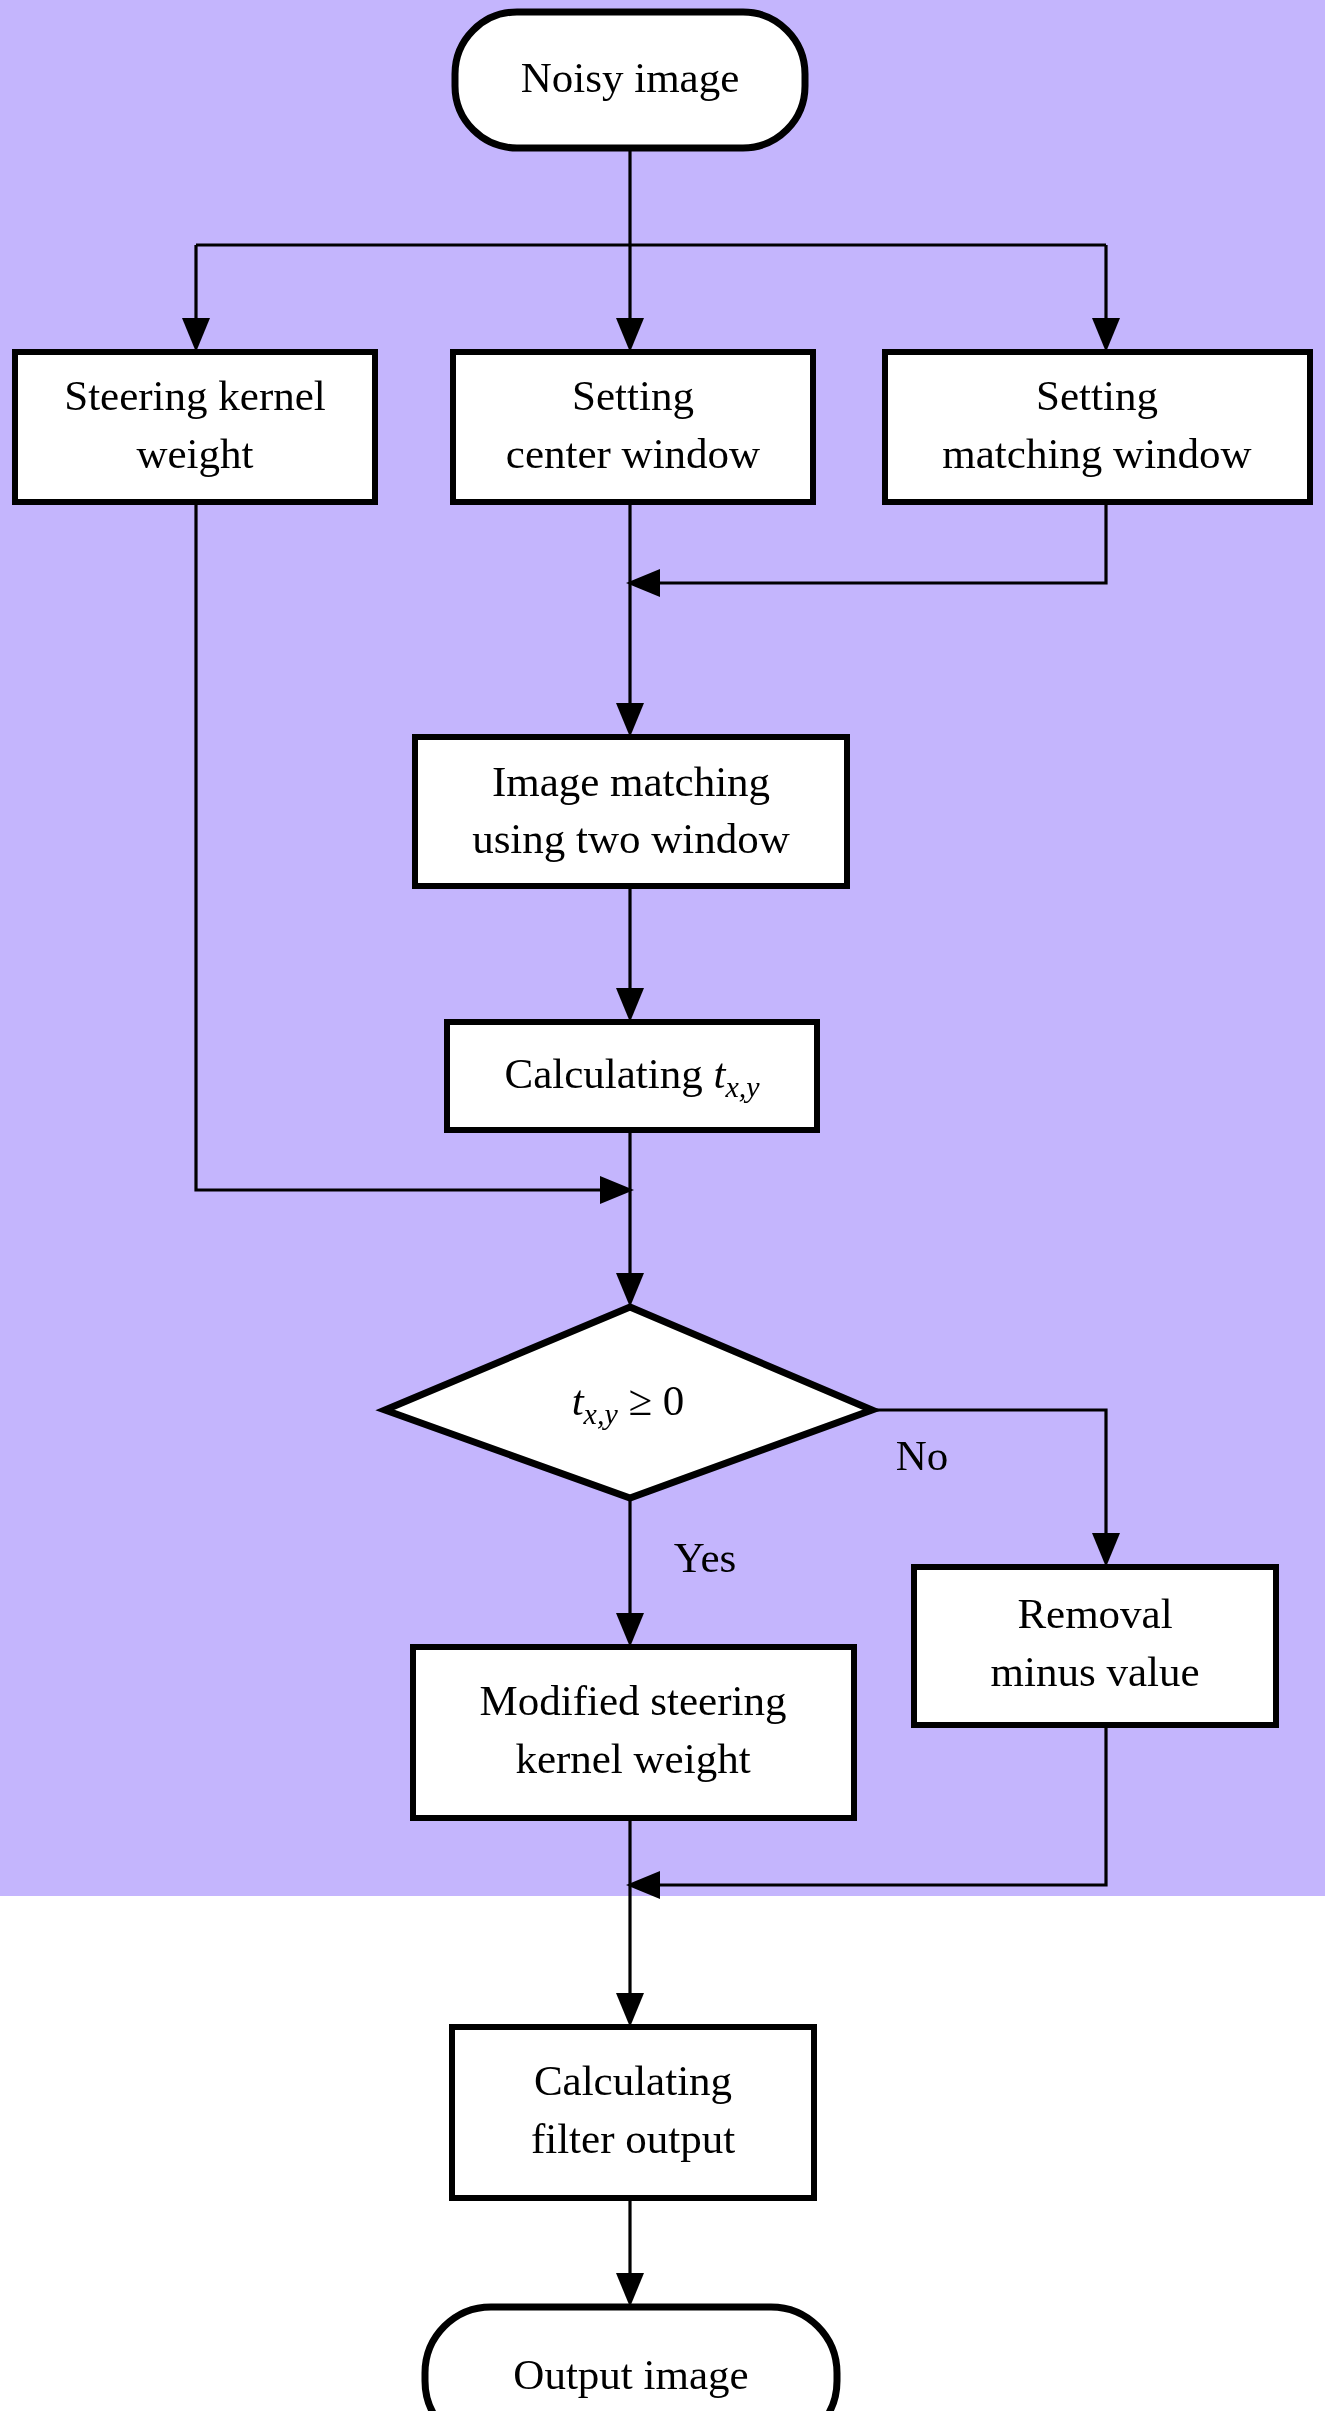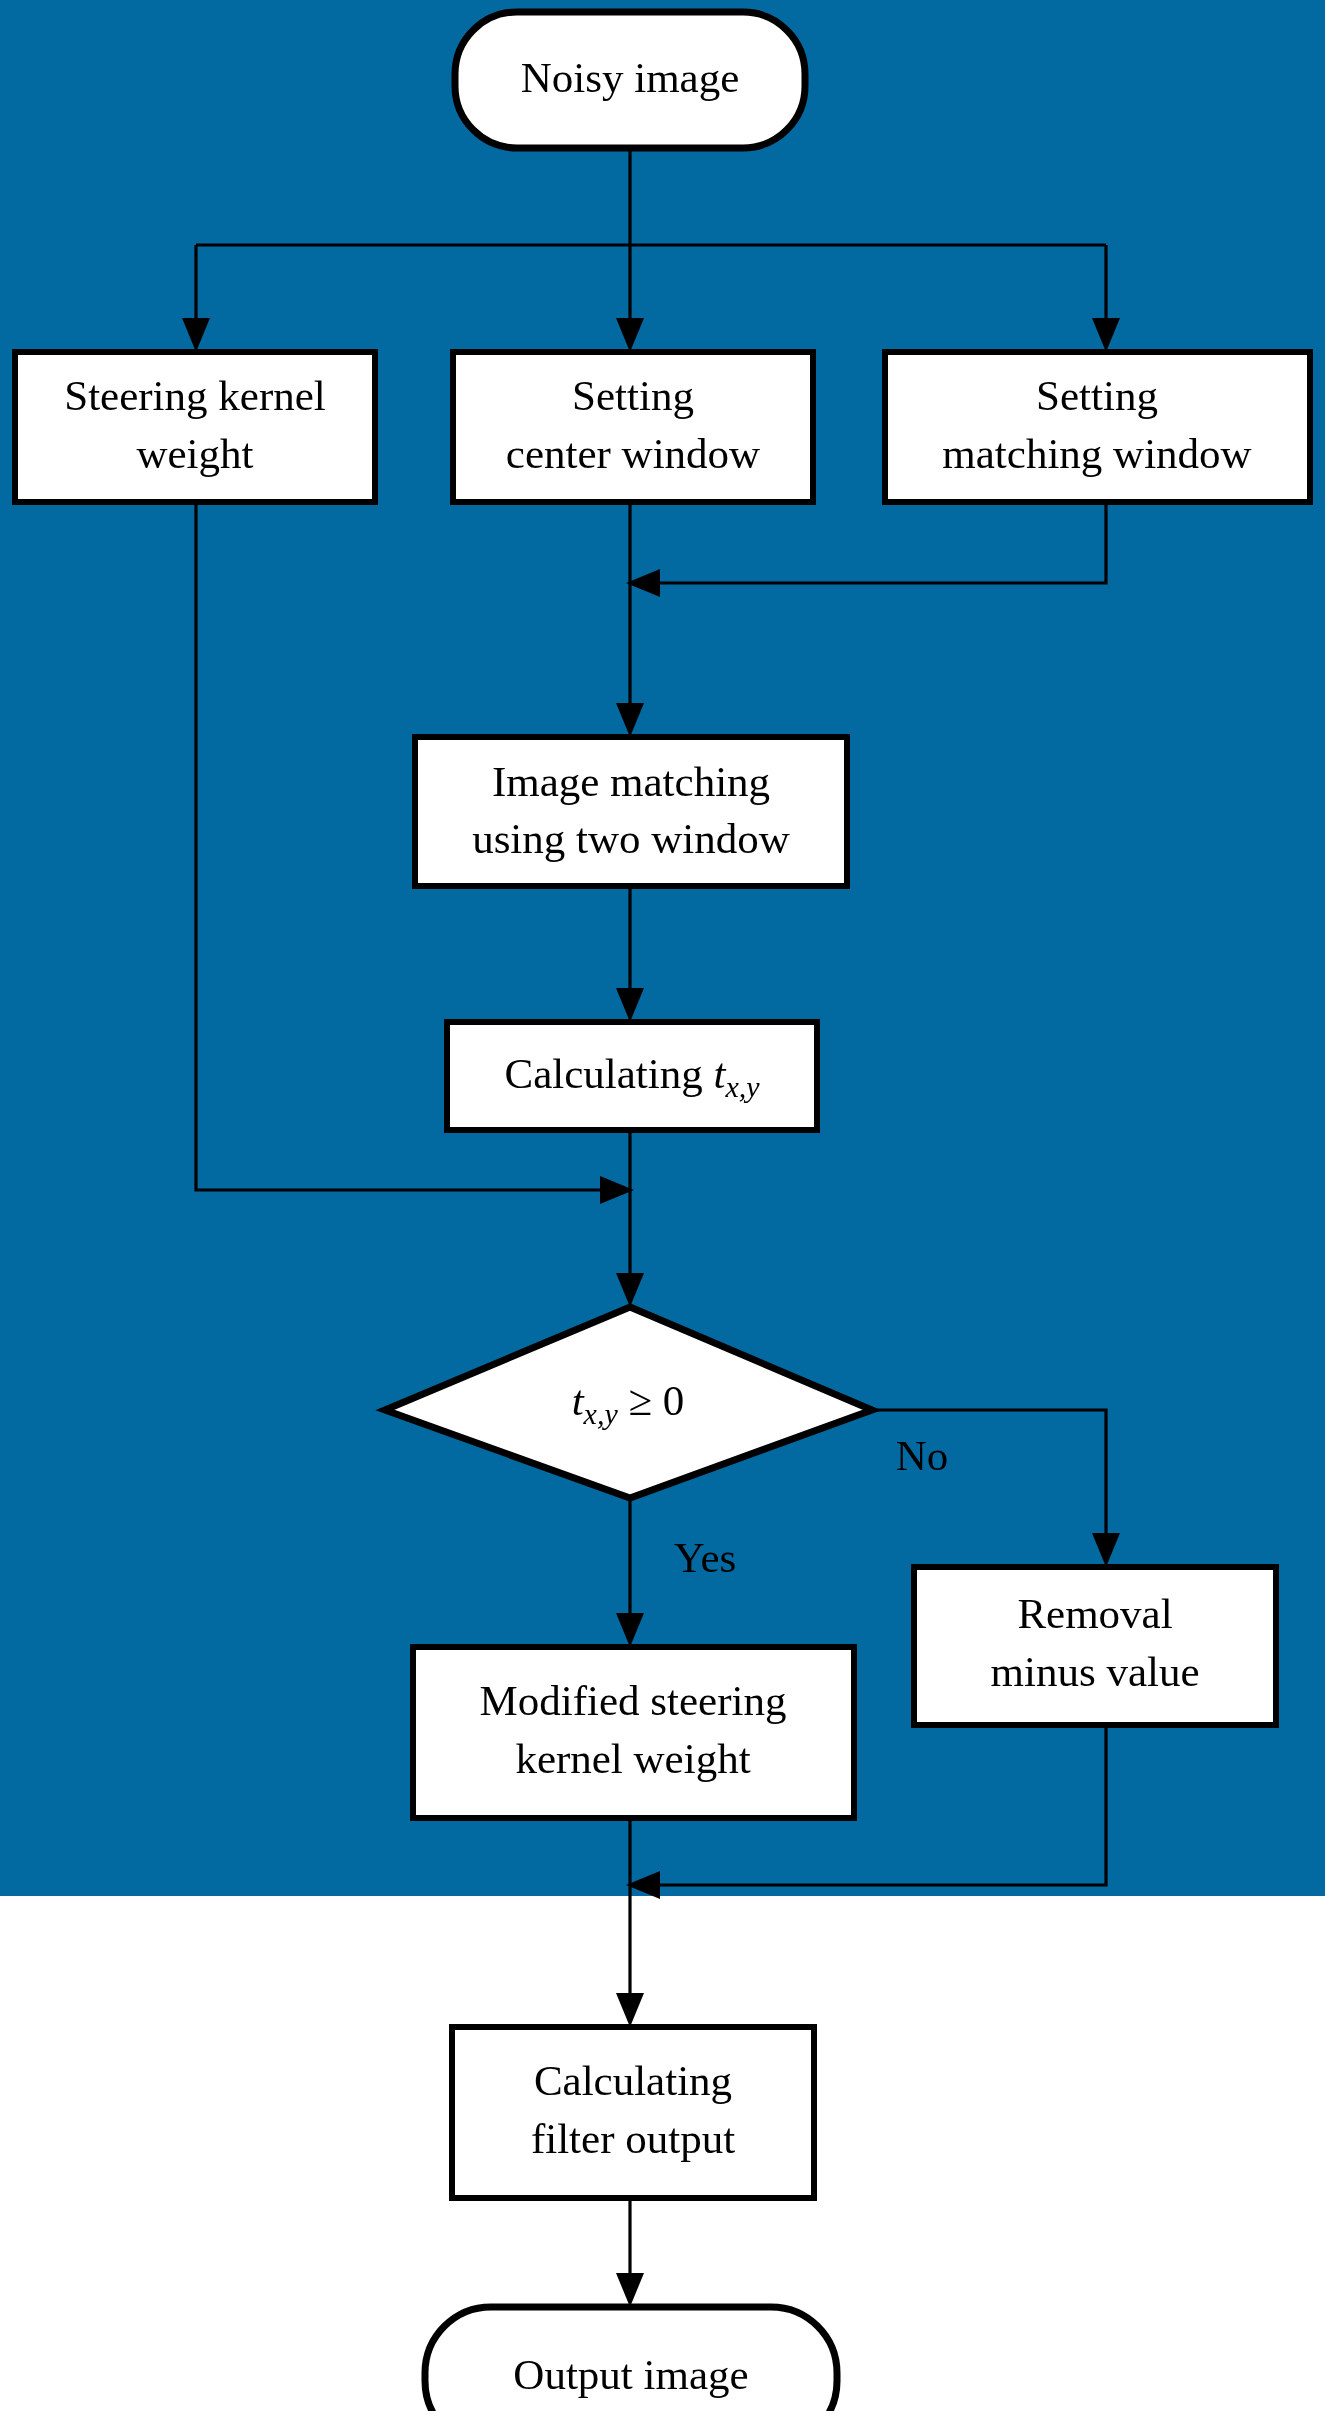--- a/index.html
+++ b/index.html
@@ -10,21 +10,21 @@
   body {
     width: 1325px;
     height: 2411px;
     font-family: "Liberation Serif", "DejaVu Serif", serif;
     overflow: hidden;
   }
   #flowchart-root {
     position: relative;
     width: 1325px;
     height: 1896px;
-    background: #0369a1;
+    background: #c4b5fd;
   }
   svg#flow-svg {
     position: absolute;
     top: 0;
     left: 0;
     width: 1325px;
     height: 2411px;
     display: block;
   }
   .node-shape {

